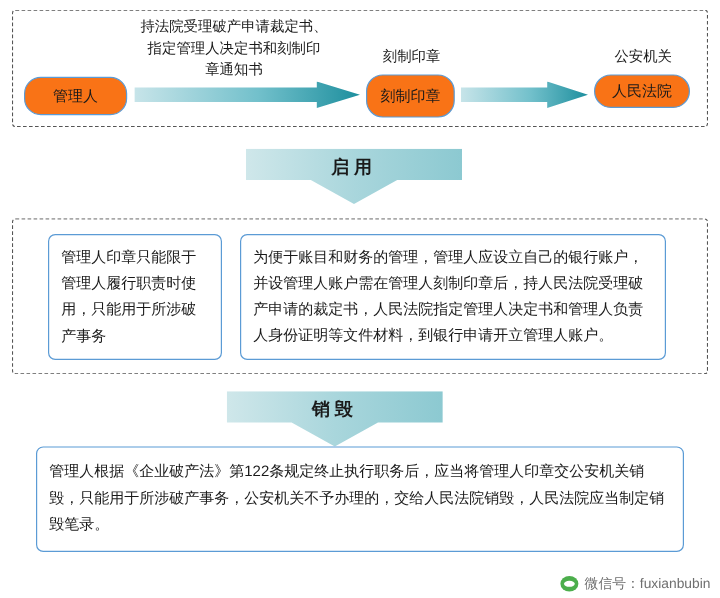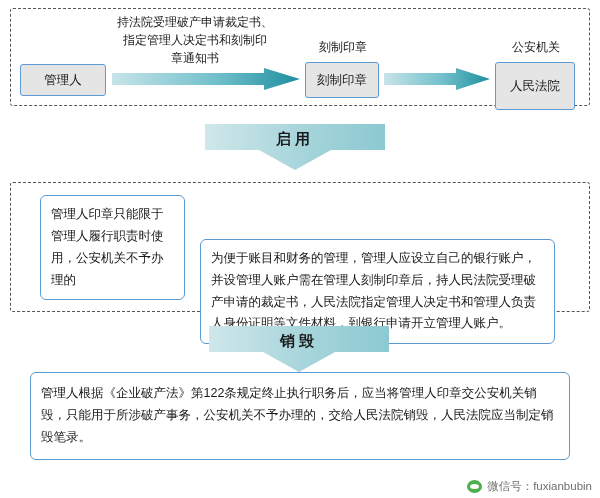--- a/index.html
+++ b/index.html
@@ -36,34 +36,34 @@
   #middle-panel {
     left: 10px; top: 182px;
     width: 580px; height: 130px;
   }
 
   
   .node-box {
     position: absolute;
     box-sizing: border-box;
     border: 1px solid #5b9bd5;
-    border-radius: 3px;
-    background: #e5e5e5;
+    border-radius: 14px;
+    background: #f97316;
     color: #1a1a1a;
     font-size: 12.5px;
     line-height: 1.45;
     display: flex;
     align-items: center;
     justify-content: center;
     text-align: left;
     padding: 4px 6px;
   }
   #node-manager  { left: 20px;  top: 64px;  width: 86px;  height: 32px; }
   #node-police   { left: 305px; top: 62px;  width: 74px;  height: 36px; }
-  #node-court    { left: 495px; top: 62px;  width: 80px;  height: 48px; }
+  #node-court    { left: 495px; top: 62px;  width: 80px;  height: 28px; }
 
   
   .caption {
     position: absolute;
     font-size: 12px;
     line-height: 1.5;
     color: #1a1a1a;
     text-align: center;
     white-space: pre-line;
   }
@@ -79,21 +79,21 @@
   #arrow-1 { left: 112px; top: 68px; width: 188px; }
   #arrow-2 { left: 384px; top: 68px; width: 106px; }
 
   
   .band {
     position: absolute;
     width: 180px;
     height: 46px;
   }
   #band-enable  { left: 205px; top: 124px; }
-  #band-destroy { left: 209px; top: 326px; }
+  #band-destroy { left: 189px; top: 326px; }
   .band-label {
     position: absolute;
     left: 0; top: 6px;
     width: 180px;
     text-align: center;
     font-size: 15px;
     font-weight: bold;
     color: #1a1a1a;
     letter-spacing: 4px;
   }
@@ -111,21 +111,20 @@
     padding: 8px 10px;
   }
   #box-seal-use {
     left: 40px; top: 195px; width: 145px; height: 105px;
     text-align: left;
   }
   #box-account {
     left: 200px; top: 195px; width: 355px; height: 105px;
     display: flex; align-items: center;
     text-align: left;
-    margin-top: 44px;
   }
   #box-destroy {
     left: 30px; top: 372px; width: 540px; height: 88px;
     display: flex; align-items: center;
     text-align: left;
   }
 
   
   #footer {
     position: absolute;
@@ -202,21 +201,21 @@
           <stop offset="100%" stop-color="#8cc9d1"></stop>
         </linearGradient>
       </defs>
       <polygon points="0,0 180,0 180,26 126,26 90,46 54,26 0,26" fill="url(#gradDown1)"></polygon>
     </svg>
     <div class="band-label">启用</div>
   </div>
 
   <div class="dashed-panel" id="middle-panel"></div>
 
-  <div class="text-box" id="box-seal-use">管理人印章只能限于管理人履行职责时使用，公安机关不予办理的</div>
+  <div class="text-box" id="box-seal-use">管理人印章只能限于管理人履行职责时使用，只能用于所涉破产事务</div>
   <div class="text-box" id="box-account">为便于账目和财务的管理，管理人应设立自己的银行账户，并设管理人账户需在管理人刻制印章后，持人民法院受理破产申请的裁定书，人民法院指定管理人决定书和管理人负责人身份证明等文件材料，到银行申请开立管理人账户。</div>
 
   <div class="band" id="band-destroy">
     <svg width="180" height="46" viewBox="0 0 180 46" preserveAspectRatio="none">
       <defs>
         <linearGradient id="gradDown2" x1="0" y1="0" x2="1" y2="0">
           <stop offset="0%" stop-color="#cfe7ea"></stop>
           <stop offset="50%" stop-color="#a9d6dc"></stop>
           <stop offset="100%" stop-color="#8cc9d1"></stop>
         </linearGradient>

